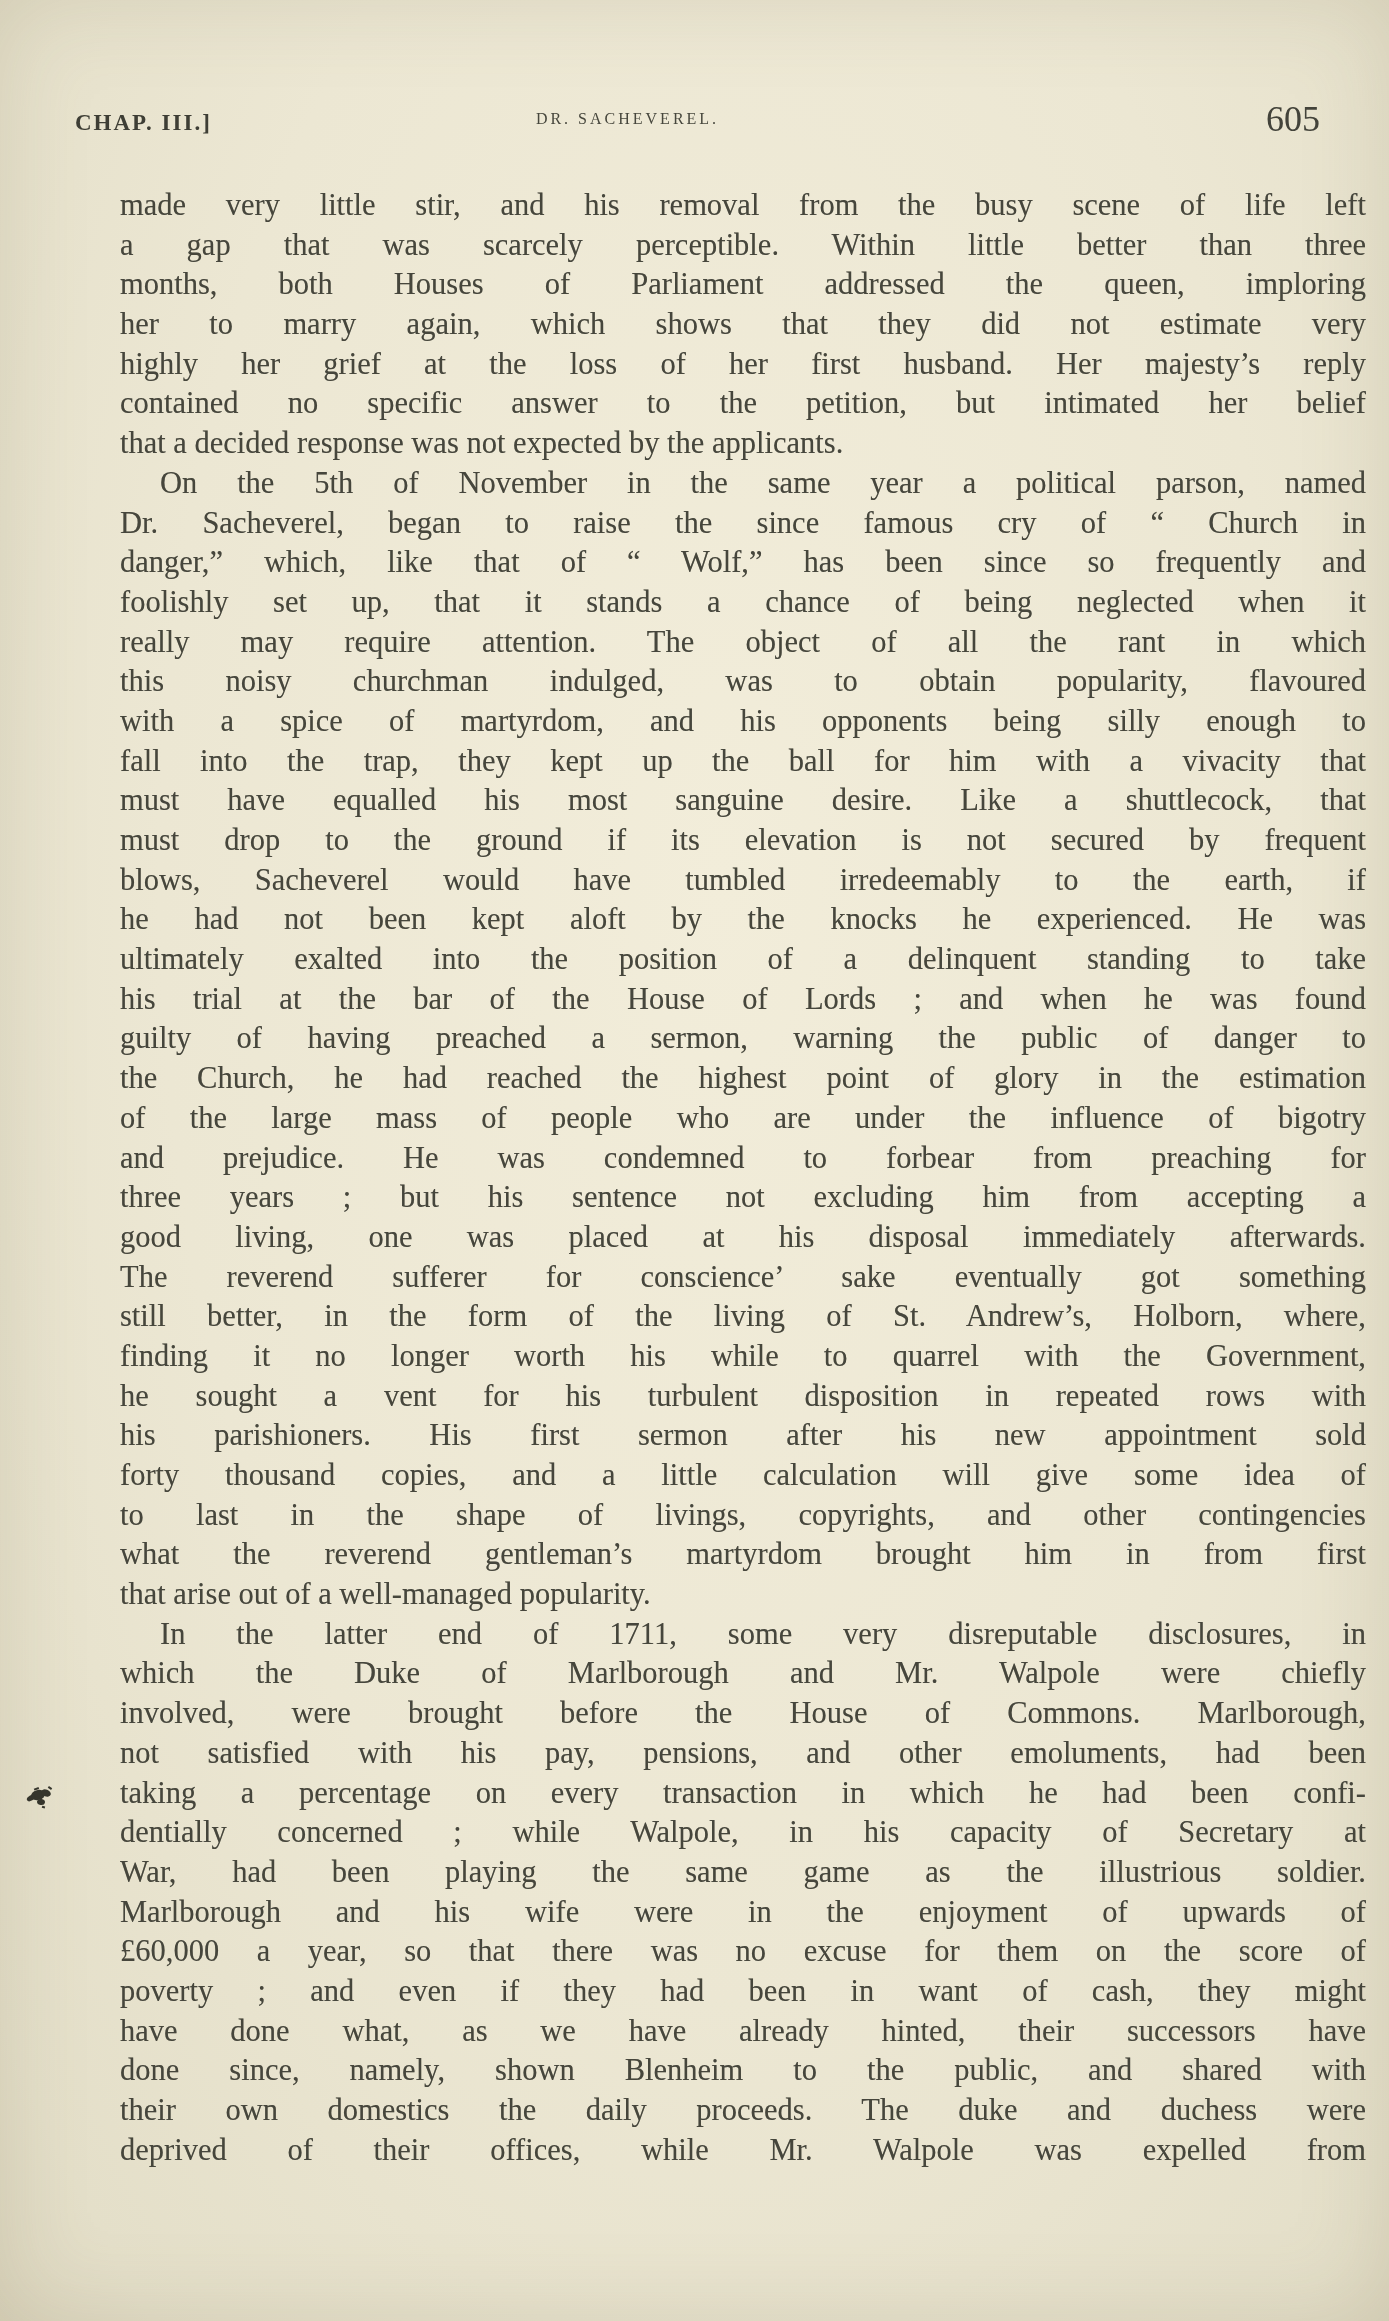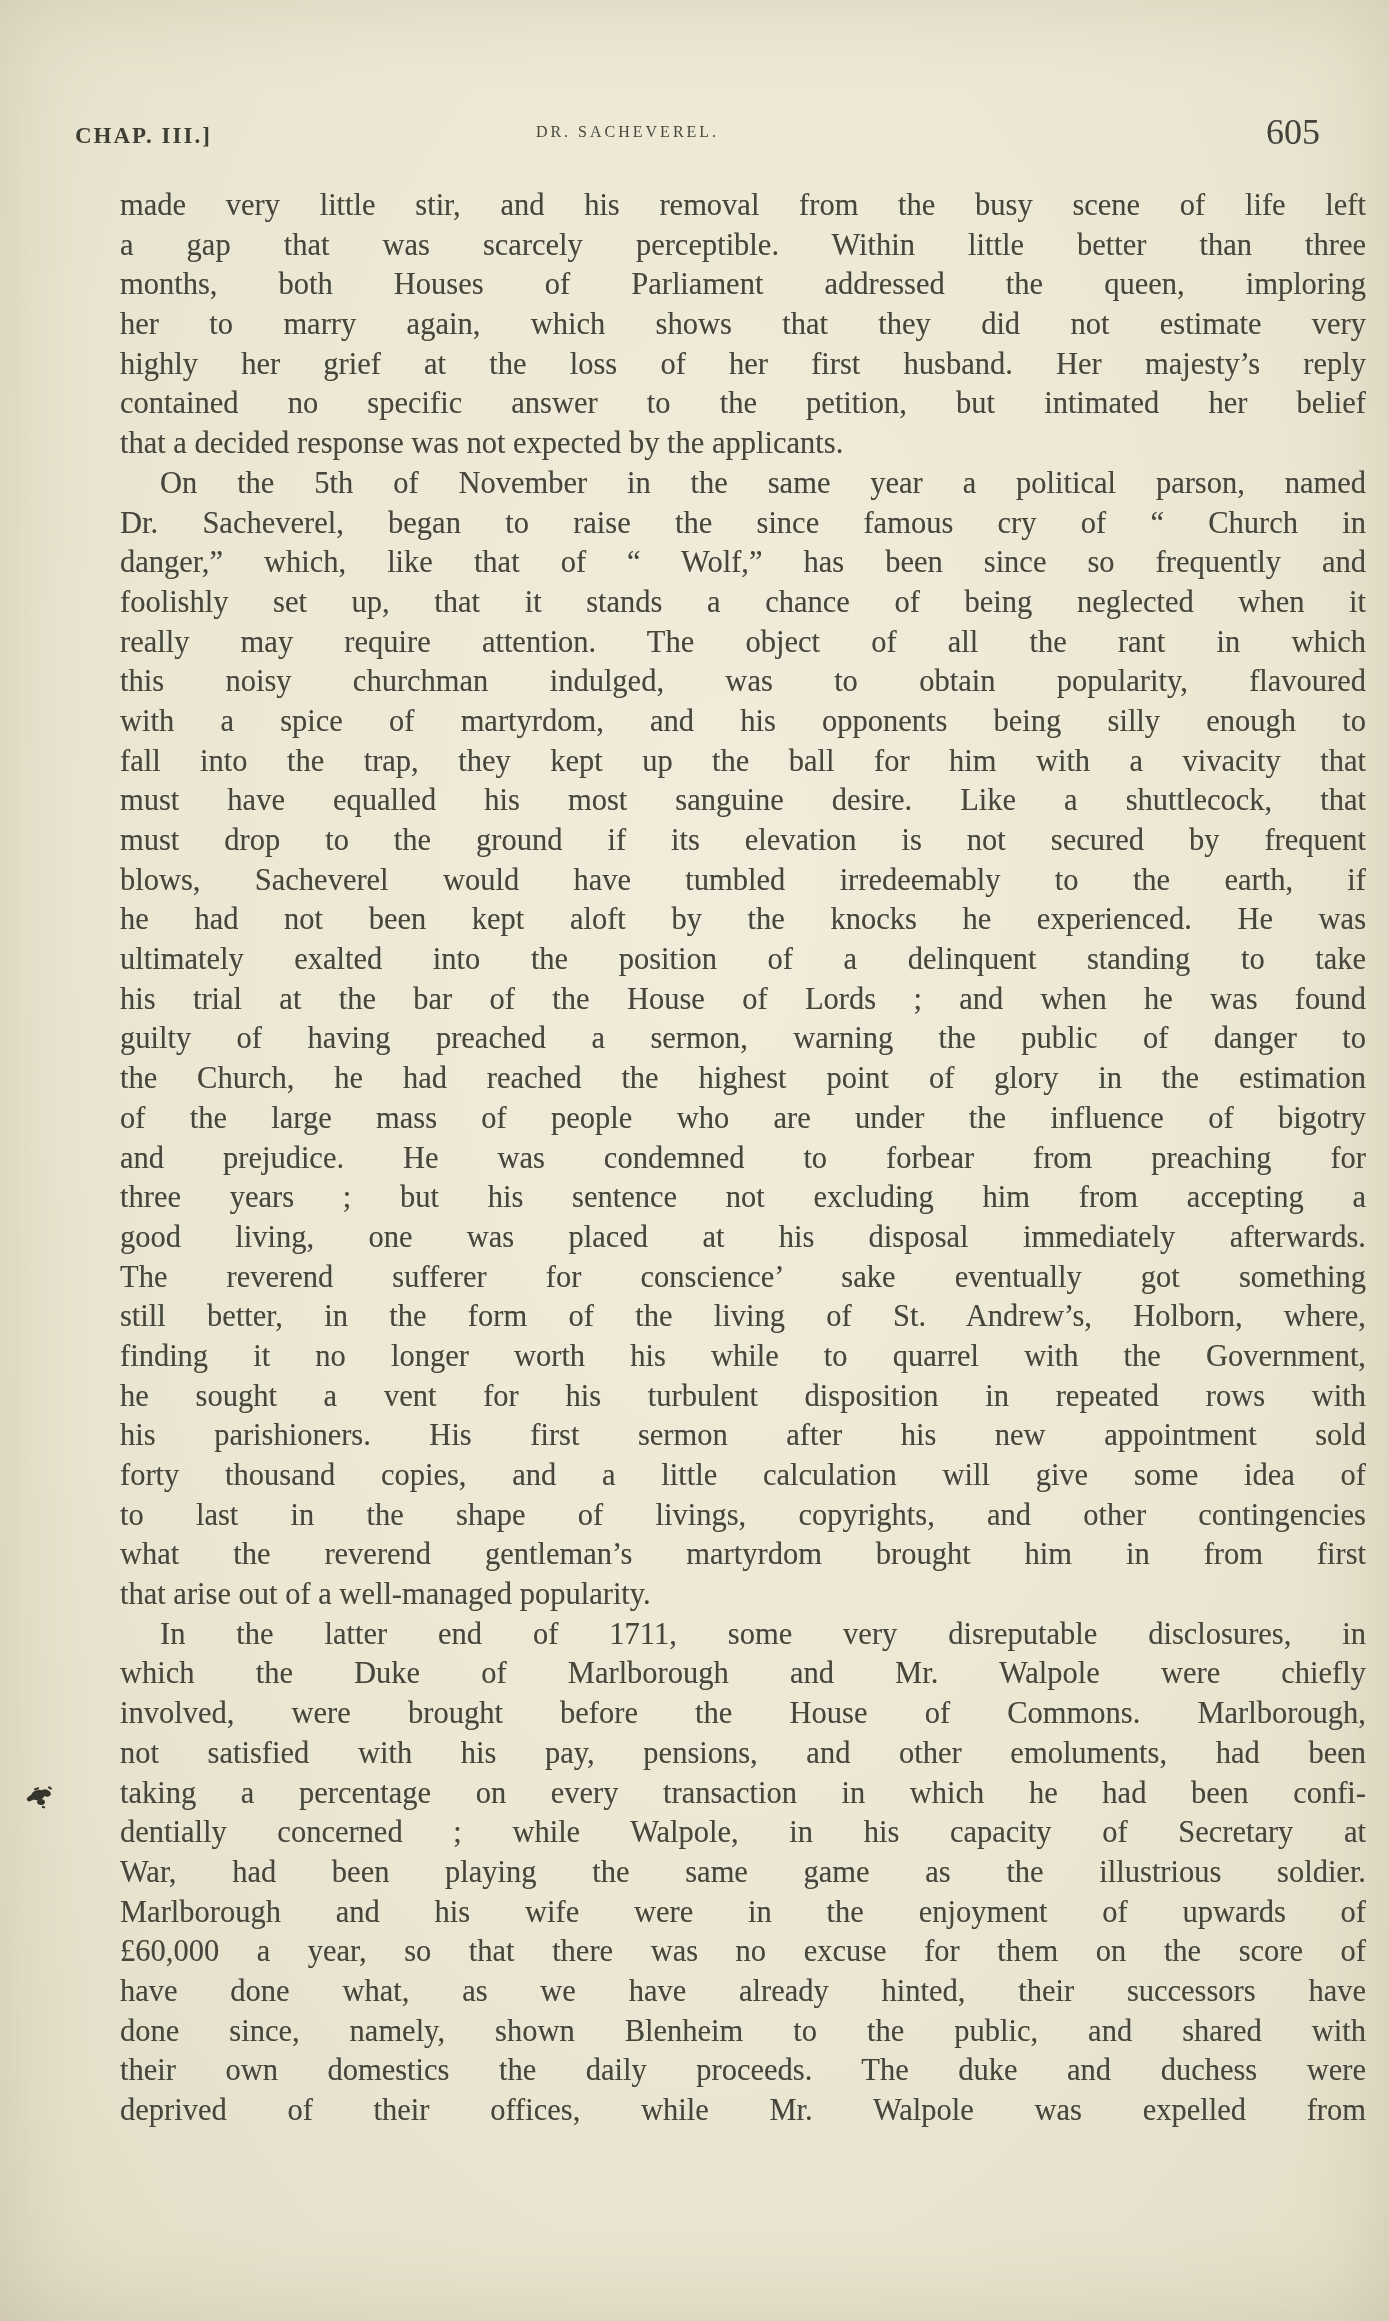--- a/index.html
+++ b/index.html
@@ -16,21 +16,21 @@
     position: relative;
     width: 1389px;
     height: 2321px;
     background: radial-gradient(ellipse at 52% 38%, #f2edda 0%, #ece7d3 55%, #e4dfc9 90%, #ded8c1 100%);
     box-shadow: inset 0 0 90px rgba(120,110,80,0.18);
     overflow: hidden;
     color: #45453b;
   }
   .running-head {
     position: absolute;
-    top: 117px;
+    top: 104px;
     left: 75px;
     width: 1245px;
     height: 40px;
     text-decoration: underline;
   }
   .chapter-label {
     position: absolute;
     left: 0;
     top: 6px;
     font-size: 23px;
@@ -137,20 +137,21 @@
       <div class="line no-just">that arise out of a well-managed popularity.</div>
       <div class="line indent">In the latter end of 1711, some very disreputable disclosures, in</div>
       <div class="line">which the Duke of Marlborough and Mr. Walpole were chiefly</div>
       <div class="line">involved, were brought before the House of Commons. Marlborough,</div>
       <div class="line">not satisfied with his pay, pensions, and other emoluments, had been</div>
       <div class="line">taking a percentage on every transaction in which he had been confi-</div>
       <div class="line">dentially concerned ; while Walpole, in his capacity of Secretary at</div>
       <div class="line">War, had been playing the same game as the illustrious soldier.</div>
       <div class="line">Marlborough and his wife were in the enjoyment of upwards of</div>
       <div class="line">£60,000 a year, so that there was no excuse for them on the score of</div>
+      <div class="line">poverty ; and even if they had been in want of cash, they might</div>
       <div class="line">have done what, as we have already hinted, their successors have</div>
       <div class="line">done since, namely, shown Blenheim to the public, and shared with</div>
       <div class="line">their own domestics the daily proceeds. The duke and duchess were</div>
       <div class="line">deprived of their offices, while Mr. Walpole was expelled from</div>
     </div>
 
   <svg class="ink-blot" viewBox="0 0 36 30">
     <g fill="#35352c">
       <ellipse cx="16" cy="13" rx="7" ry="5" transform="rotate(-15 16 13)"></ellipse>
       <ellipse cx="24" cy="11" rx="5" ry="3.4" transform="rotate(20 24 11)"></ellipse>

